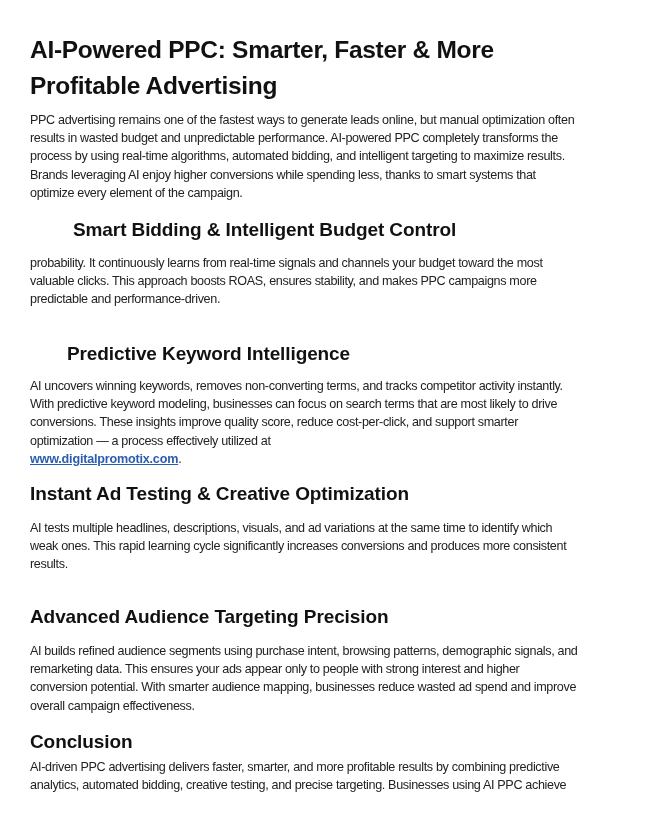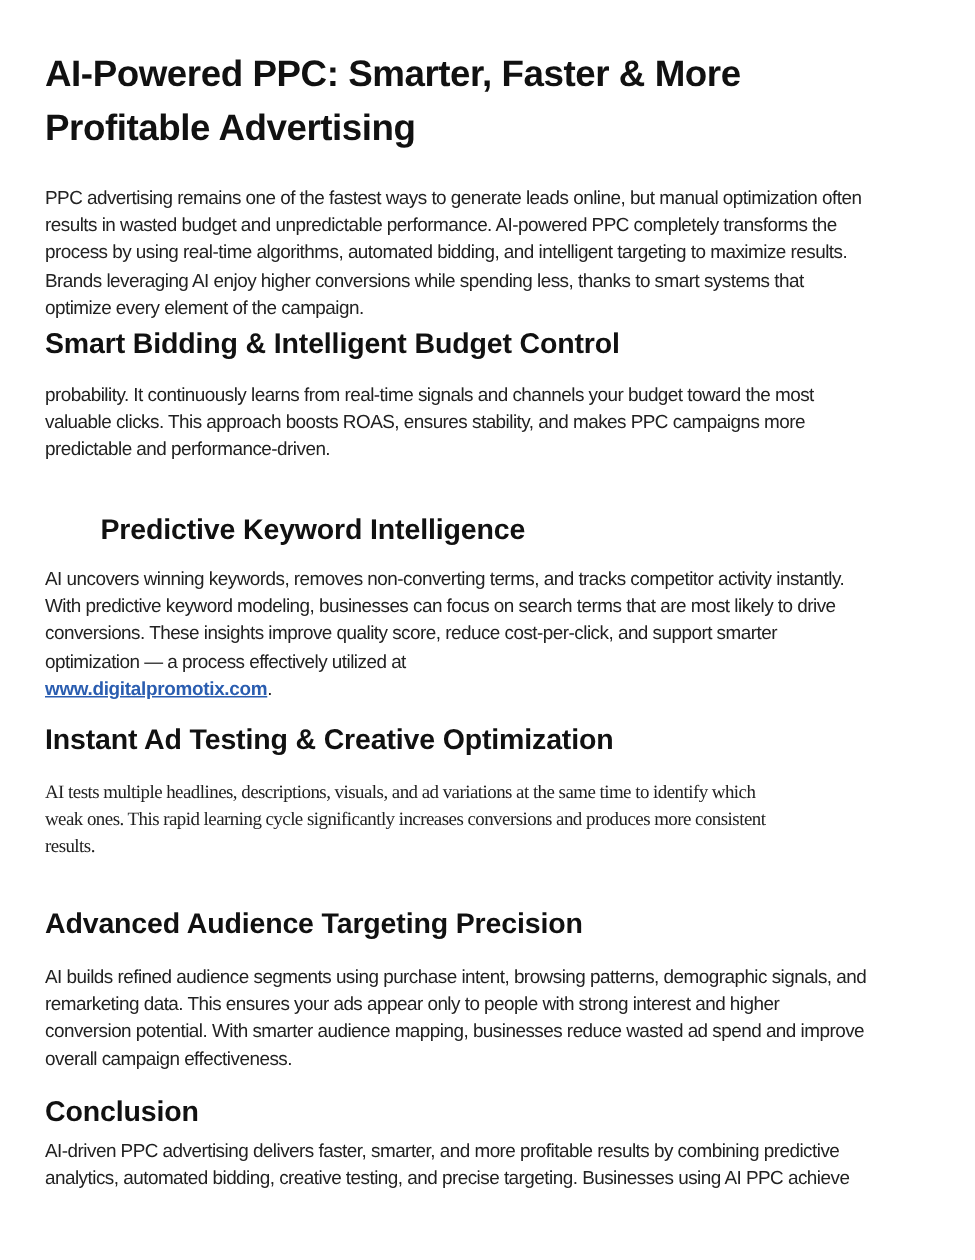--- a/index.html
+++ b/index.html
@@ -30,46 +30,46 @@
 </head>
 <body>
 
 <div class="page">
 
   <h1 class="title">
     <span>AI-Powered PPC: Smarter, Faster &amp; More</span>
     <span>Profitable Advertising</span>
   </h1>
 
-  <p class="para" style="top:111px;margin-top:12px;">
+  <p class="para" style="top:111px;">
     <span class="line">PPC advertising remains one of the fastest ways to generate leads online, but manual optimization often</span>
     <span class="line">results in wasted budget and unpredictable performance. AI-powered PPC completely transforms the</span>
     <span class="line">process by using real-time algorithms, automated bidding, and intelligent targeting to maximize results.</span>
     <span class="line">Brands leveraging AI enjoy higher conversions while spending less, thanks to smart systems that</span>
     <span class="line">optimize every element of the campaign.</span>
   </p>
 
-  <h2 class="h2" style="top:218px;">Smart Bidding &amp; Intelligent Budget Control</h2>
+  <h2 class="h2" style="top:218px;margin-left:43px;">Smart Bidding &amp; Intelligent Budget Control</h2>
   <p class="para" style="top:254px;">
     <span class="line">probability. It continuously learns from real-time signals and channels your budget toward the most</span>
     <span class="line">valuable clicks. This approach boosts ROAS, ensures stability, and makes PPC campaigns more</span>
     <span class="line">predictable and performance-driven.</span>
   </p>
 
   <h2 class="h2" style="top:342px;margin-left:37px;">Predictive Keyword Intelligence</h2>
   <p class="para" style="top:377px;">
     <span class="line">AI uncovers winning keywords, removes non-converting terms, and tracks competitor activity instantly.</span>
     <span class="line">With predictive keyword modeling, businesses can focus on search terms that are most likely to drive</span>
     <span class="line">conversions. These insights improve quality score, reduce cost-per-click, and support smarter</span>
     <span class="line">optimization — a process effectively utilized at</span>
     <span class="line"><a class="link" href="#">www.digitalpromotix.com</a><span>.</span></span>
   </p>
 
   <h2 class="h2" style="top:482px;">Instant Ad Testing &amp; Creative Optimization</h2>
-  <p class="para" style="top:519px;font-family:Liberation Serif, serif;">
+  <p class="para" style="top:519px;">
     <span class="line">AI tests multiple headlines, descriptions, visuals, and ad variations at the same time to identify which</span>
     <span class="line">weak ones. This rapid learning cycle significantly increases conversions and produces more consistent</span>
     <span class="line">results.</span>
   </p>
 
   <h2 class="h2" style="top:605px;">Advanced Audience Targeting Precision</h2>
   <p class="para" style="top:642px;">
     <span class="line">AI builds refined audience segments using purchase intent, browsing patterns, demographic signals, and</span>
     <span class="line">remarketing data. This ensures your ads appear only to people with strong interest and higher</span>
     <span class="line">conversion potential. With smarter audience mapping, businesses reduce wasted ad spend and improve</span>

